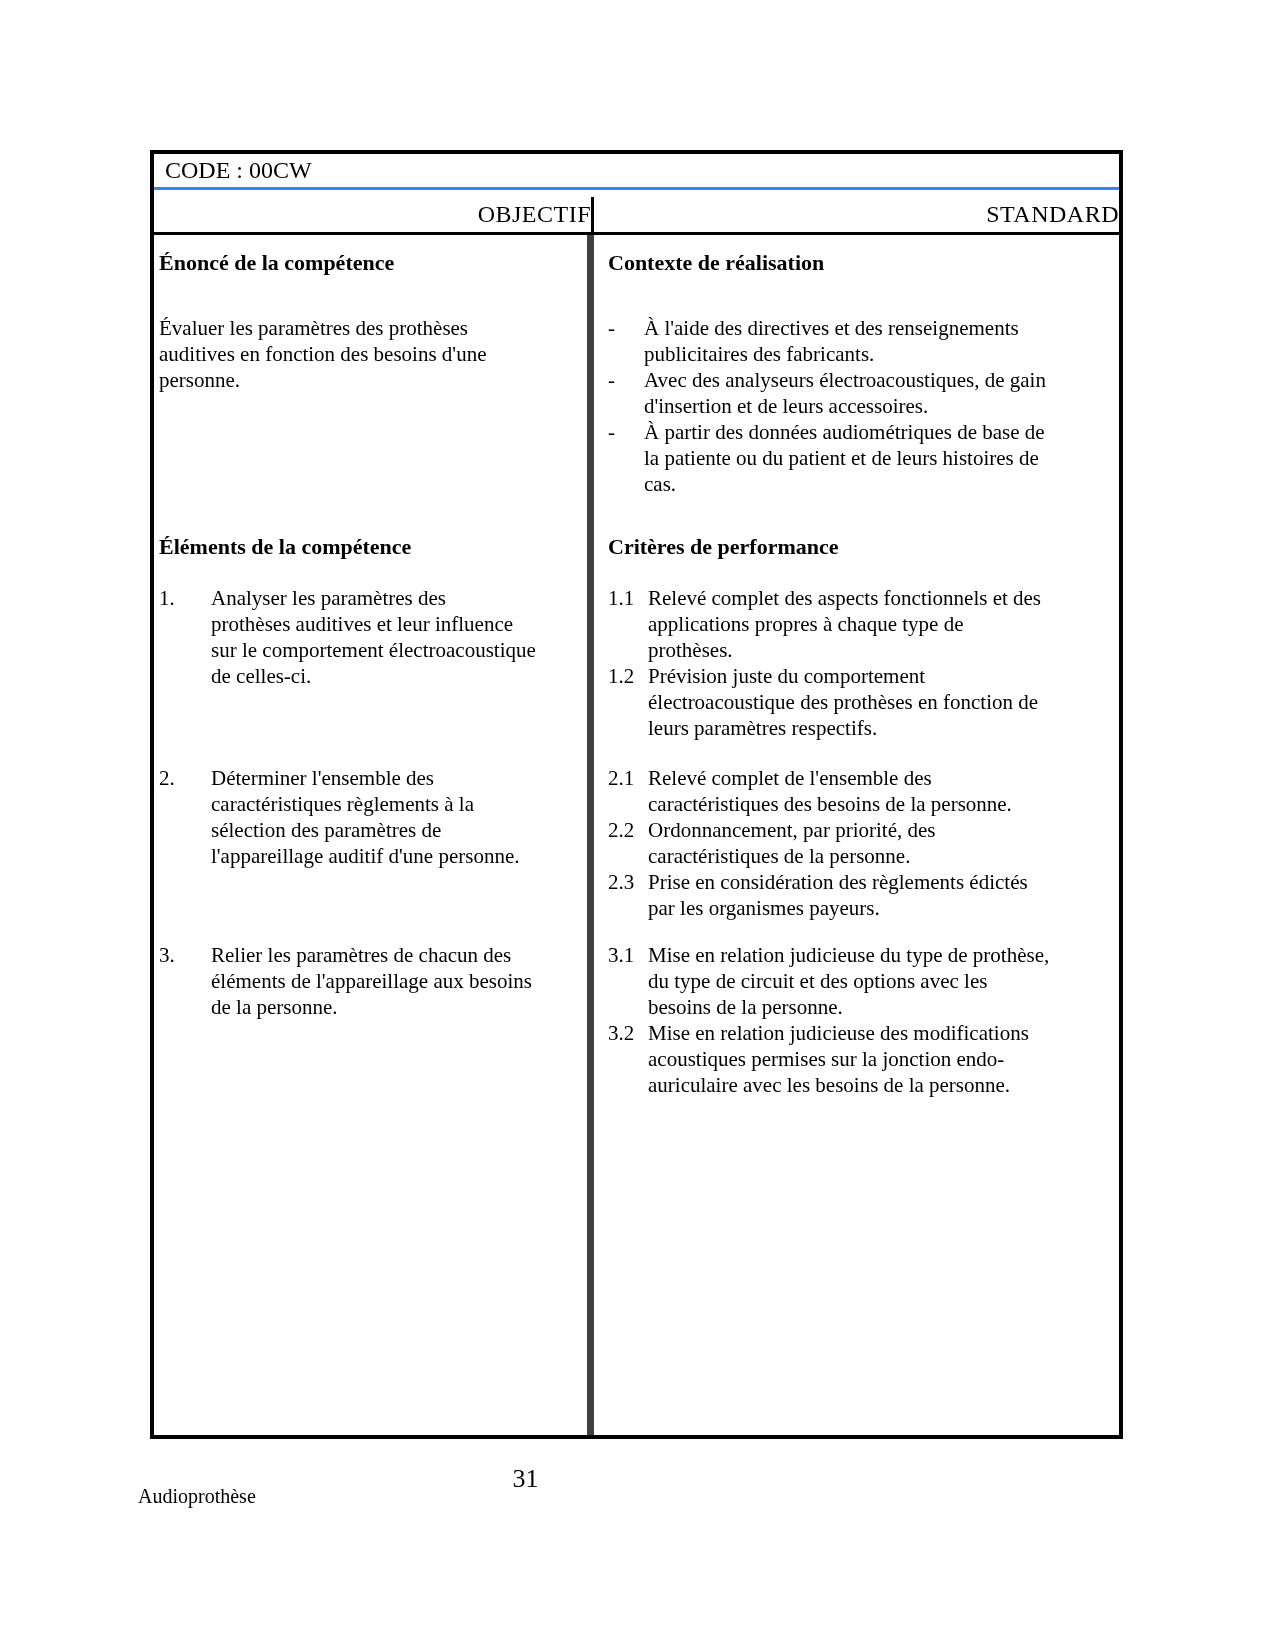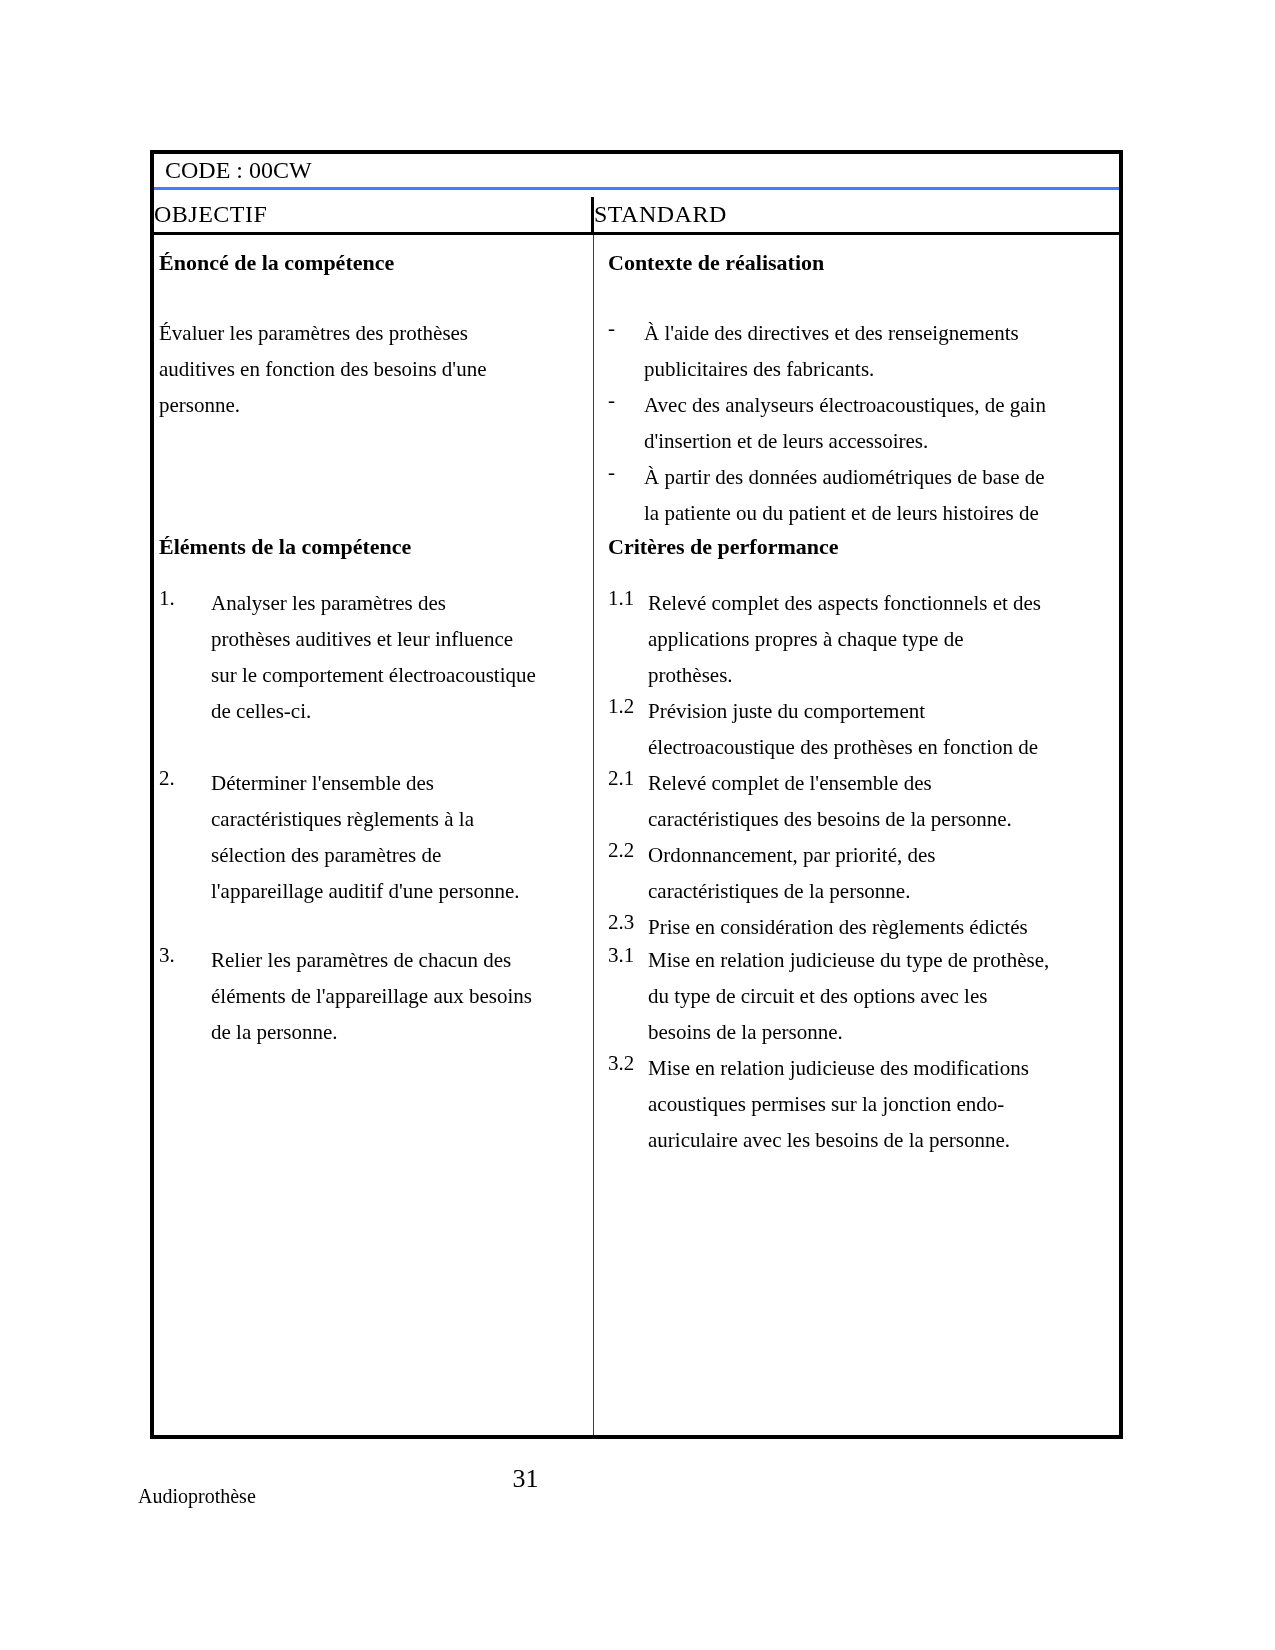--- a/index.html
+++ b/index.html
@@ -23,36 +23,36 @@
     display:flex;align-items:center;
     padding-left:11px;
     font-size:24px;
   }
   .row-headers{
     height:42px;flex:0 0 42px;
     border-bottom:3px solid #000;
     display:flex;
   }
   .hdr-cell{
-    display:flex;align-items:center;justify-content:flex-start;
+    display:flex;align-items:center;justify-content:flex-end;
     font-size:24px;letter-spacing:0.5px;margin-top:7px;
   }
   .hdr-left{width:437px;flex:0 0 437px;border-right:3px solid #000;box-sizing:content-box;}
   .hdr-right{flex:1;}
   .body-grid{
     flex:1;
     display:grid;
     grid-template-columns:440px 1fr; 
     grid-template-rows:80px 217px 53px 180px 177px 1fr;
   }
-  .lc{border-right:1px solid #404040;padding-left:5px;box-sizing:border-box;overflow:hidden;}
+  .lc{border-right:7px solid #404040;padding-left:5px;box-sizing:border-box;overflow:hidden;}
   .rc{padding-left:14px;padding-right:7px;box-sizing:border-box;overflow:hidden;}
   .h{font-size:22px;font-weight:bold;line-height:30px;}
   .pad-top{padding-top:13px;}
-  .txt{font-size:21px;line-height:36px;white-space:pre-line;}
+  .txt{font-size:21px;line-height:26px;white-space:pre-line;}
   .li{display:flex;align-items:flex-start;}
   .li .n{flex:0 0 52px;font-size:21px;line-height:26px;}
   .li .cn{flex:0 0 40px;font-size:21px;line-height:26px;}
   .li .dm{flex:0 0 36px;font-size:21px;line-height:26px;}
   .li .t{flex:1;}
   .footer-title{
     position:absolute;left:138px;top:1473px;
     font-size:20px;
     margin-top:12px;
   }

